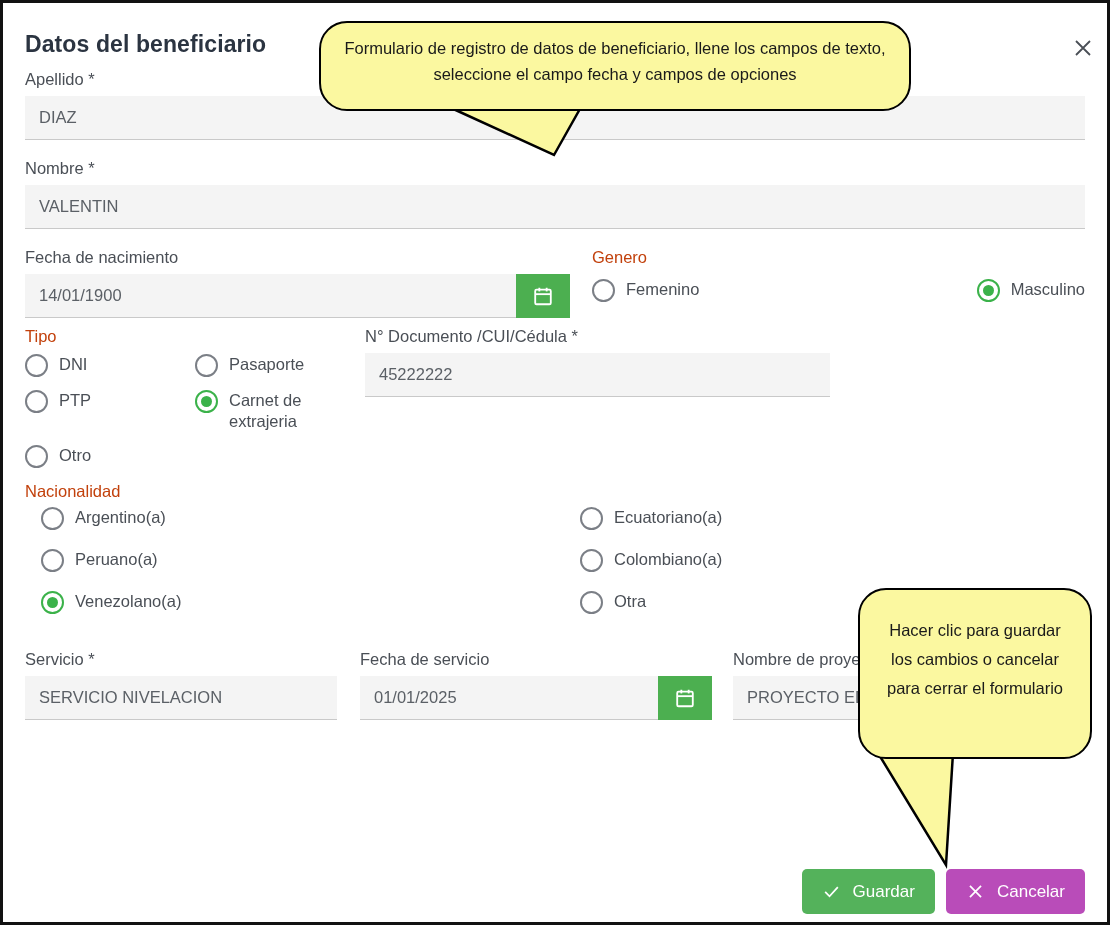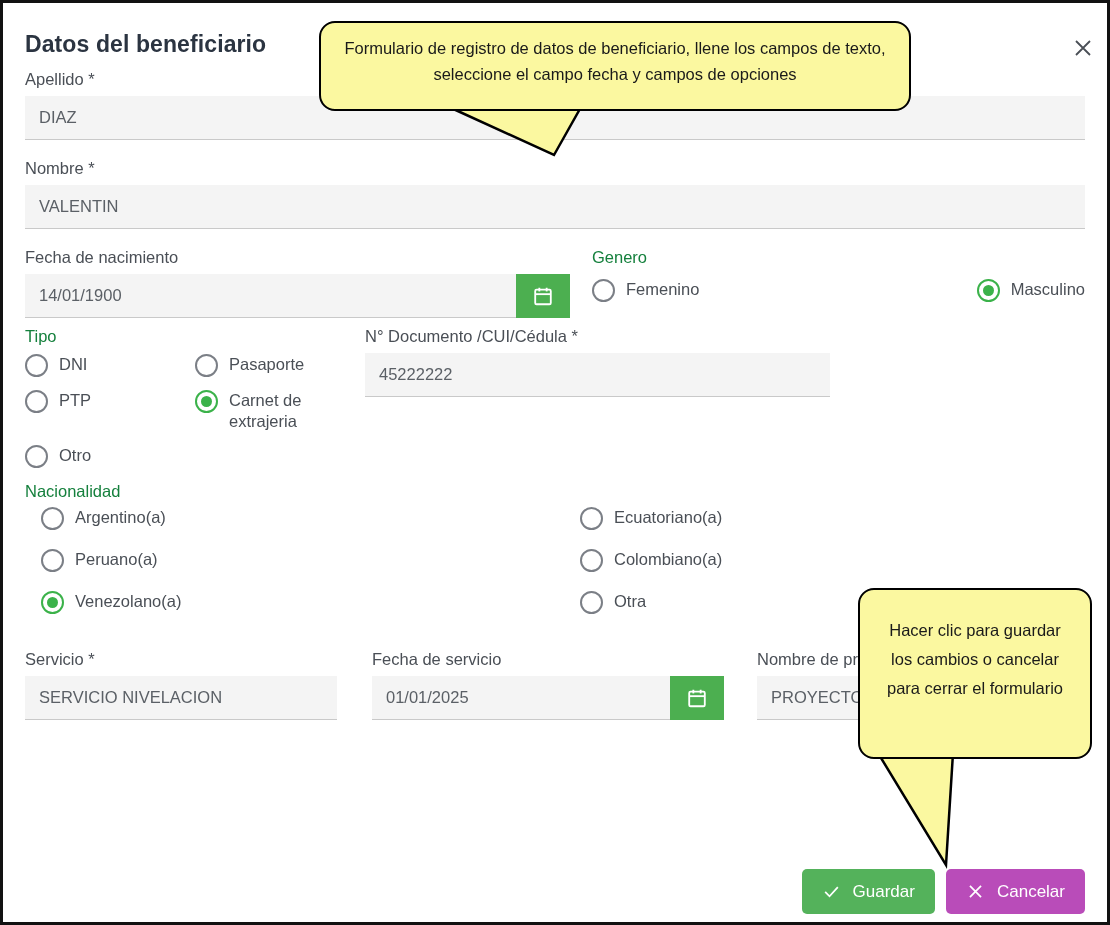--- a/index.html
+++ b/index.html
@@ -64,21 +64,21 @@
 
   .field-label {
     font-size: 16.5px;
     color: #4a4f56;
     line-height: 20px;
     margin-bottom: 7px;
     white-space: nowrap;
   }
   .group-label {
     font-size: 16.5px;
-    color: #15803d;
+    color: #c2410c;
     line-height: 20px;
     white-space: nowrap;
   }
 
   .text-input {
     position: relative;
     background: #f4f4f4;
     border: 0;
     border-bottom: 1px solid #c9c9c9;
     height: 44px;
@@ -178,21 +178,21 @@
 
   .nac-label { margin-top: -2px; margin-bottom: 6px; }
   .nac-grid { display: flex; margin-bottom: 16px; }
   .nac-col { display: flex; flex-direction: column; }
   .nac-col-left { width: 555px; padding-left: 16px; }
   .nac-col-right { flex: 1 1 auto; padding-left: 0px; }
   .nac-col .radio { margin-bottom: 19px; }
 
   .row-servicio {
     display: flex;
-    gap: 16px;
+    gap: 4px;
   }
   .svc-col-1 { width: 312px; margin-right: 19px; }
   .svc-col-2 { width: 352px; margin-right: 17px; }
   .svc-col-3 { flex: 1 1 auto; }
 
   
   .dlg-footer {
     position: absolute;
     left: 0;
     right: 0;
@@ -223,21 +223,21 @@
   .btn svg { display: block; }
 
   
   .callout {
     position: absolute;
     z-index: 40;
   }
   .callout .bubble {
     background: #fbf8a0;
     border: 2.5px solid #000000;
-    border-radius: 16px;
+    border-radius: 28px;
     text-align: center;
     color: #1a1a1a;
     font-size: 16.5px;
     line-height: 26px;
     padding: 16px 18px;
     position: relative;
     z-index: 2;
   }
   .callout svg.tail {
     position: absolute;

